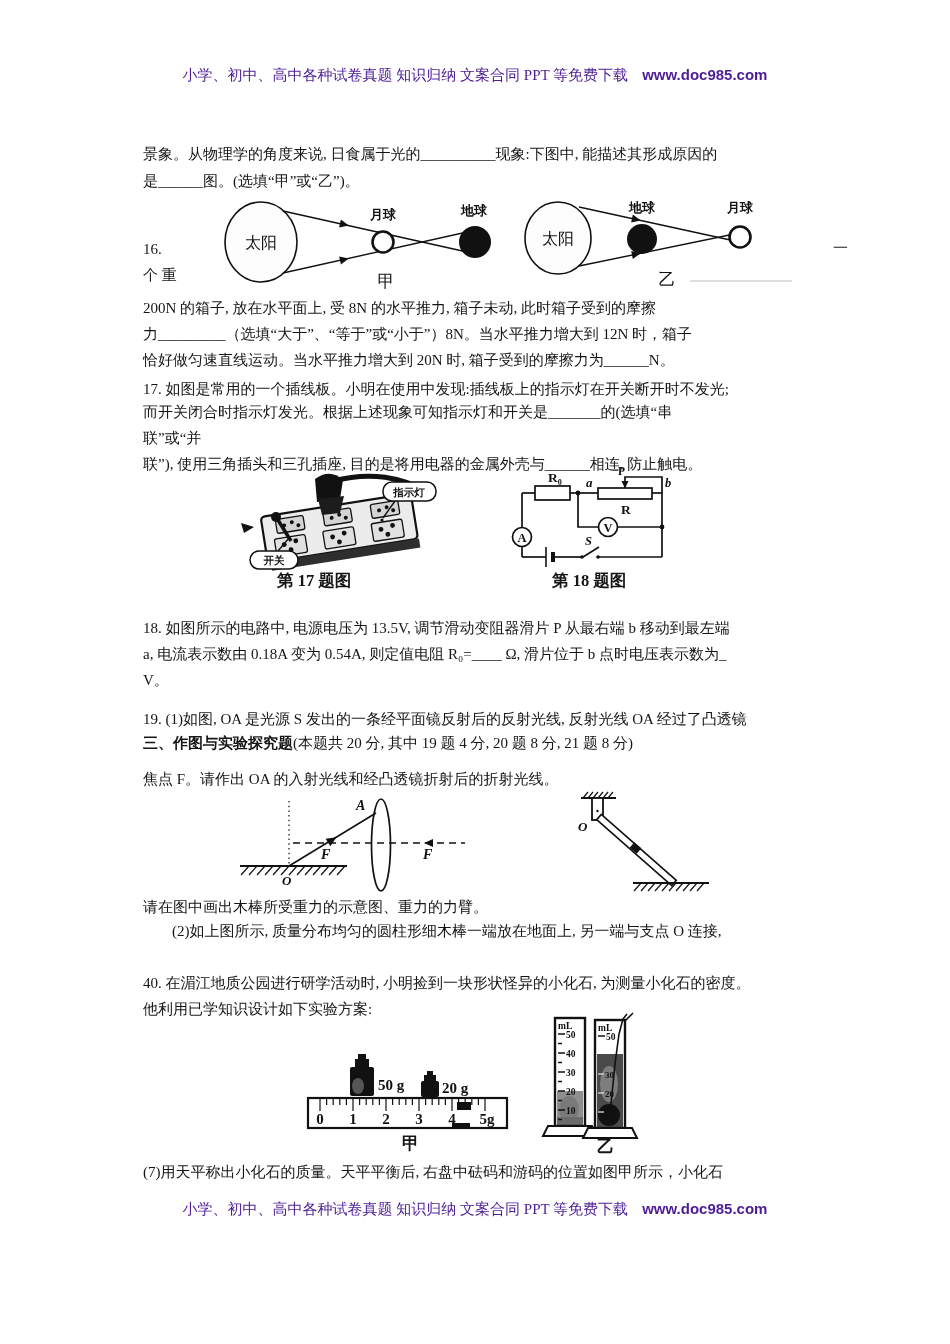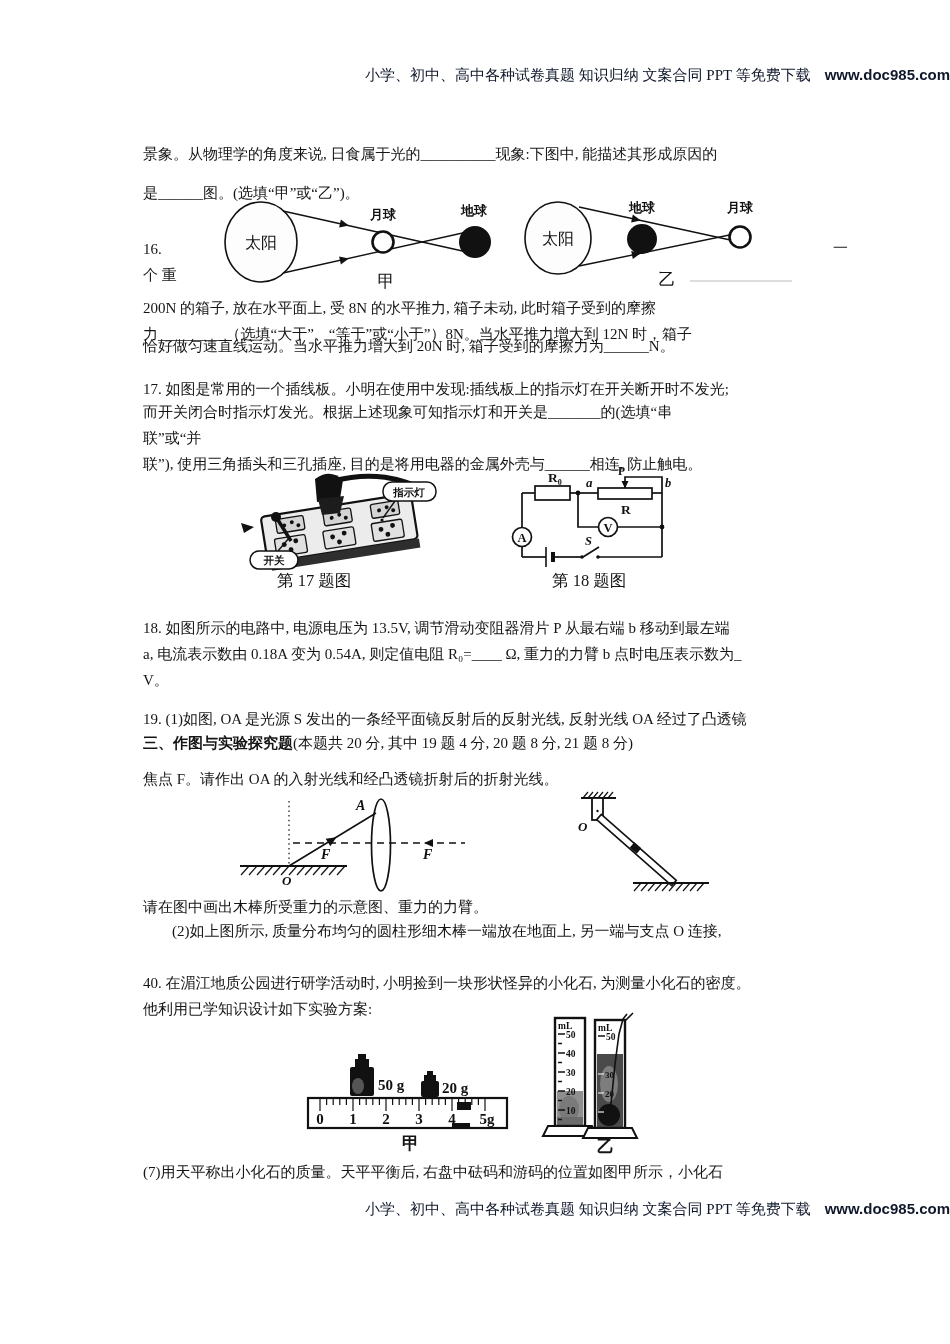--- a/index.html
+++ b/index.html
@@ -2,40 +2,40 @@
 <html><head>
 <meta charset="utf-8">
 <style>
   * { margin:0; padding:0; box-sizing:border-box; }
   html,body { background:#ffffff; }
   body {
     width:950px; height:1344px; position:relative; overflow:hidden;
     font-family:"Liberation Serif","DejaVu Serif",serif; color:#151515;
   }
   .ln { position:absolute; font-size:15px; line-height:23px; white-space:nowrap; }
-  .hdr { position:absolute; left:0; right:0; text-align:right; font-size:15px; color:#0f172a; white-space:nowrap; }
+  .hdr { position:absolute; left:0; right:0; text-align:center; font-size:15px; color:#4c1d95; white-space:nowrap; }
   .url { font-family:"Liberation Sans","DejaVu Sans",sans-serif; font-weight:600; margin-left:14px; }
-  .cap { position:absolute; font-weight:normal; font-size:16.5px; white-space:nowrap; }
+  .cap { position:absolute; font-weight:bold; font-size:16.5px; white-space:nowrap; }
   .b { font-weight:bold; }
   svg { position:absolute; overflow:visible; }
   svg text { fill:#111; font-family:"Liberation Serif","DejaVu Serif",serif; }
   .figlabel { position:absolute; font-size:17px; font-weight:bold; }
 </style>
 </head>
 <body>
 
 <div class="hdr" style="top:66px">
   <span>小学、初中、高中各种试卷真题 知识归纳 文案合同 PPT 等免费下载</span><span class="url">www.doc985.com</span>
 </div>
 <div class="hdr" style="top:1200px">
   <span>小学、初中、高中各种试卷真题 知识归纳 文案合同 PPT 等免费下载</span><span class="url">www.doc985.com</span>
 </div>
 
 <div class="ln" style="left:143px;top:143px">景象。从物理学的角度来说, 日食属于光的__________现象:下图中, 能描述其形成原因的</div>
-<div class="ln" style="left:143px;top:182px">是______图。(选填“甲”或“乙”)。</div>
+<div class="ln" style="left:143px;top:170px">是______图。(选填“甲”或“乙”)。</div>
 
 <svg style="left:195px;top:193px" width="625" height="105" viewBox="0 0 625 105">
   <g>
     <ellipse cx="66" cy="49" rx="36" ry="40" fill="#fdfdfd" stroke="#111" stroke-width="1.6"></ellipse>
     <text x="66" y="55" font-size="16" text-anchor="middle">太阳</text>
     <line x1="88" y1="18" x2="281" y2="61" stroke="#111" stroke-width="1.4"></line>
     <line x1="88" y1="80" x2="281" y2="37" stroke="#111" stroke-width="1.4"></line>
     <polygon points="0,-4 9,0 0,4" transform="translate(145,30.5) rotate(12.6)" fill="#111"></polygon>
     <polygon points="0,-4 9,0 0,4" transform="translate(145,67.5) rotate(-12.6)" fill="#111"></polygon>
     <circle cx="188" cy="49" r="10.5" fill="#fff" stroke="#111" stroke-width="2.6"></circle>
@@ -59,21 +59,21 @@
     <line x1="495" y1="88" x2="597" y2="88" stroke="#d2d2d2" stroke-width="1.5"></line>
   </g>
 </svg>
 
 <div class="ln" style="left:143px;top:238px">16.</div>
 <div class="ln" style="left:143px;top:264px">个 重</div>
 <div class="ln" style="left:833px;top:237px">一</div>
 
 <div class="ln" style="left:143px;top:297px">200N 的箱子, 放在水平面上, 受 8N 的水平推力, 箱子未动, 此时箱子受到的摩擦</div>
 <div class="ln" style="left:143px;top:323px">力_________（选填“大于”、“等于”或“小于”）8N。当水平推力增大到 12N 时，箱子</div>
-<div class="ln" style="left:143px;top:335px">恰好做匀速直线运动。当水平推力增大到 20N 时, 箱子受到的摩擦力为______N。</div>
+<div class="ln" style="left:143px;top:349px">恰好做匀速直线运动。当水平推力增大到 20N 时, 箱子受到的摩擦力为______N。</div>
 
 <div class="ln" style="left:143px;top:378px">17. 如图是常用的一个插线板。小明在使用中发现:插线板上的指示灯在开关断开时不发光;</div>
 <div class="ln" style="left:143px;top:401px">而开关闭合时指示灯发光。根据上述现象可知指示灯和开关是_______的(选填“串</div>
 <div class="ln" style="left:143px;top:427px">联”或“并</div>
 <div class="ln" style="left:143px;top:453px">联”), 使用三角插头和三孔插座, 目的是将用电器的金属外壳与______相连, 防止触电。</div>
 
 <svg style="left:233px;top:471px" width="215" height="102" viewBox="0 0 215 102">
   <polygon points="8,52 21,56 11,62" fill="#111"></polygon>
   <g transform="rotate(-9 105 55)">
     <rect x="30" y="34" width="152" height="46" rx="4" fill="#ececec" stroke="#111" stroke-width="2.2"></rect>
@@ -166,21 +166,21 @@
   <g>
     <circle cx="84" cy="87" r="1.8" fill="#111"></circle>
     <circle cx="100" cy="87" r="1.8" fill="#111"></circle>
     <line x1="85" y1="87" x2="101" y2="77" stroke="#111" stroke-width="1.7"></line>
     <text x="87" y="75" font-size="12.5" font-style="italic" font-weight="bold">S</text>
   </g>
 </svg>
 <div class="cap" style="left:552px;top:570px">第 18 题图</div>
 
 <div class="ln" style="left:143px;top:617px">18. 如图所示的电路中, 电源电压为 13.5V, 调节滑动变阻器滑片 P 从最右端 b 移动到最左端</div>
-<div class="ln" style="left:143px;top:643px">a, 电流表示数由 0.18A 变为 0.54A, 则定值电阻 R₀=____ Ω, 重力的力臂 b 点时电压表示数为_</div>
+<div class="ln" style="left:143px;top:643px">a, 电流表示数由 0.18A 变为 0.54A, 则定值电阻 R₀=____ Ω, 滑片位于 b 点时电压表示数为_</div>
 <div class="ln" style="left:143px;top:669px">V。</div>
 
 <div class="ln" style="left:143px;top:732px"><span class="b">三、作图与实验探究题</span><span>(本题共 20 分, 其中 19 题 4 分, 20 题 8 分, 21 题 8 分)</span></div>
 
 <div class="ln" style="left:143px;top:708px">19. (1)如图, OA 是光源 S 发出的一条经平面镜反射后的反射光线, 反射光线 OA 经过了凸透镜</div>
 <div class="ln" style="left:143px;top:768px">焦点 F。请作出 OA 的入射光线和经凸透镜折射后的折射光线。</div>
 
 <svg style="left:225px;top:793px" width="250" height="112" viewBox="0 0 250 112">
   <g>
     <line x1="15" y1="73" x2="122" y2="73" stroke="#111" stroke-width="2.2"></line>

